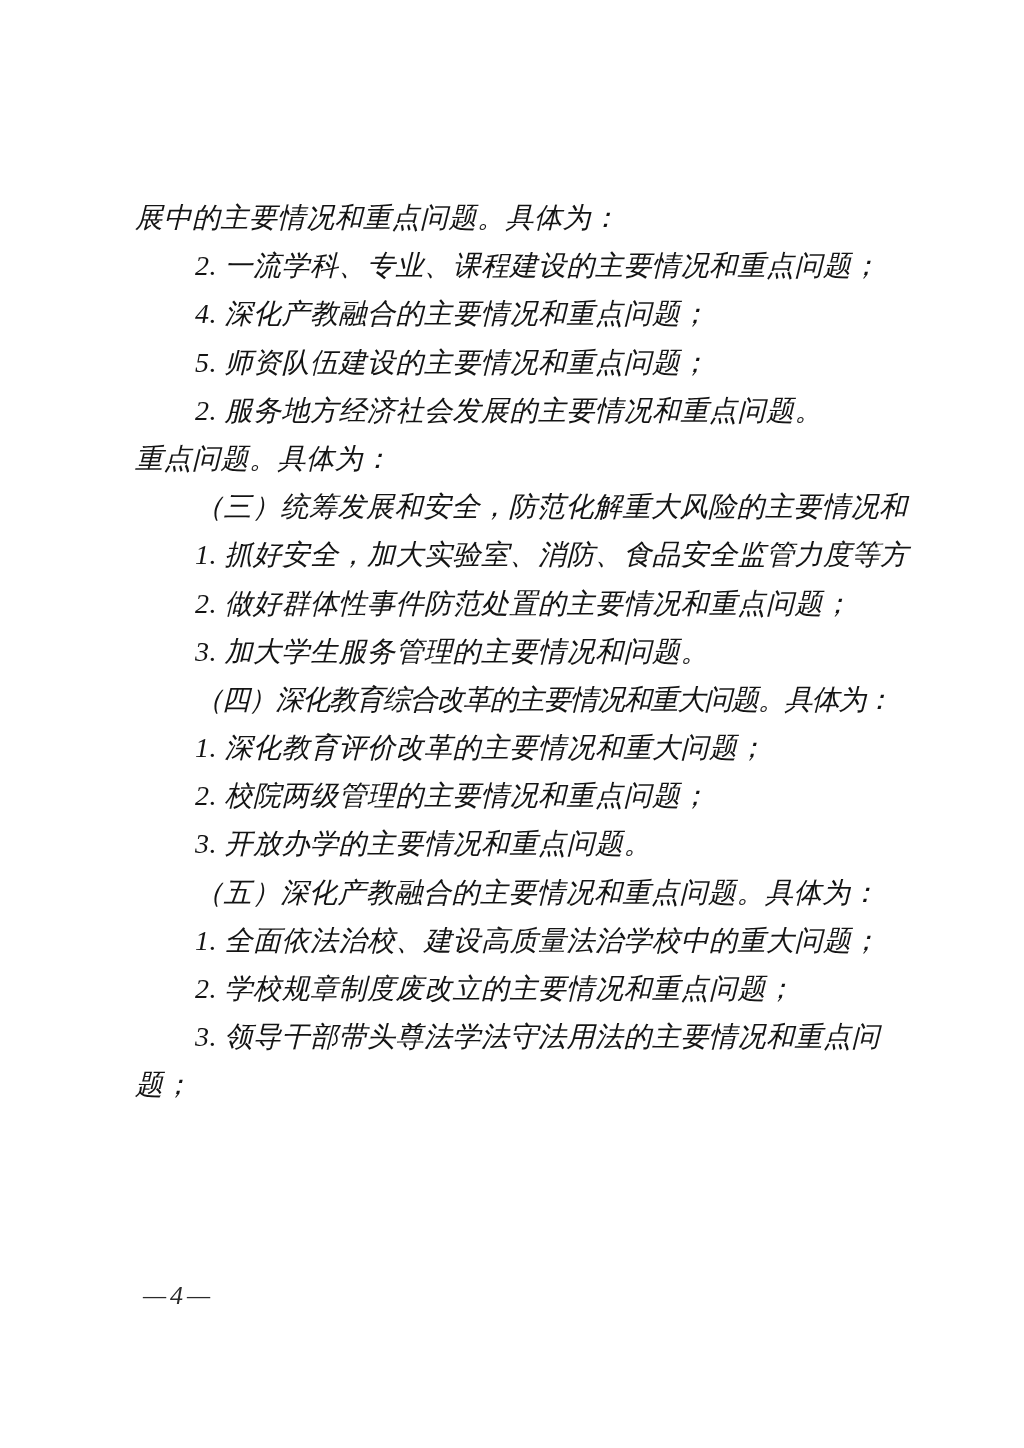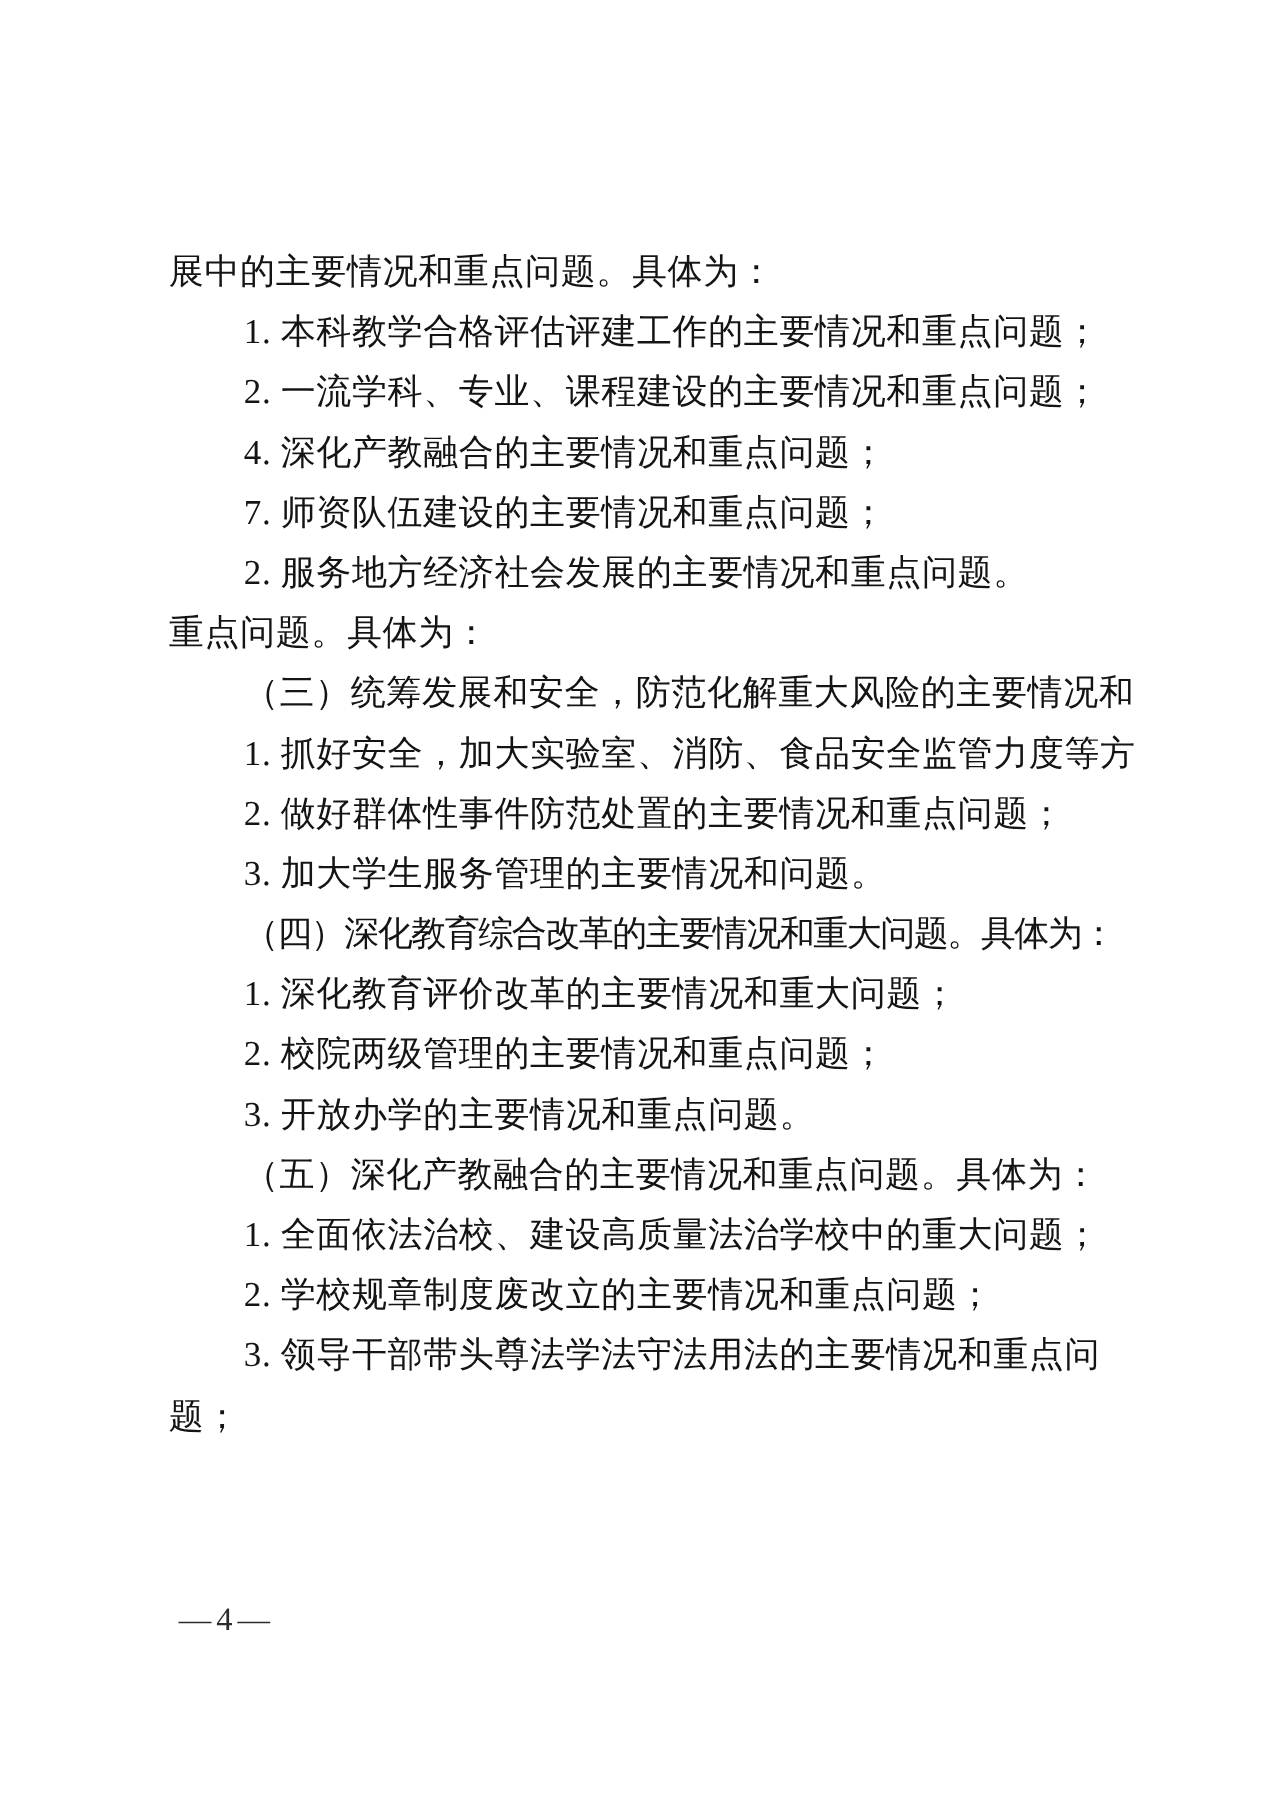--- a/index.html
+++ b/index.html
@@ -1,15 +1,15 @@
 <!DOCTYPE html>
 <html><head>
 <meta charset="utf-8">
 <style>
-  * { margin: 0; padding: 0; box-sizing: border-box; }
+  * { margin: 0; padding: 0; box-sizing: border-box; font-style: italic; }
   html, body { width: 1024px; height: 1448px; }
   body {
     position: relative;
     background: #ffffff;
     color: #141414;
     font-family: "Liberation Serif", "DejaVu Serif", serif;
     overflow: hidden;
   }
   .doc-body {
     position: absolute;
@@ -34,24 +34,23 @@
     letter-spacing: 4px;
     color: #2b2b2b;
     white-space: nowrap;
   }
 </style>
 </head>
 <body>
 
 <div class="doc-body">
   <div class="line">展中的主要情况和重点问题。具体为：</div>
-  <div class="line indent">1. 本科教学合格评估评建工作的主要情况和重点问题；</div>
   <div class="line indent">2. 一流学科、专业、课程建设的主要情况和重点问题；</div>
   <div class="line indent">4. 深化产教融合的主要情况和重点问题；</div>
-  <div class="line indent">7. 师资队伍建设的主要情况和重点问题；</div>
+  <div class="line indent">5. 师资队伍建设的主要情况和重点问题；</div>
   <div class="line indent">2. 服务地方经济社会发展的主要情况和重点问题。</div>
   <div class="line">重点问题。具体为：</div>
   <div class="line indent">（三）统筹发展和安全，防范化解重大风险的主要情况和</div>
   <div class="line indent">1. 抓好安全，加大实验室、消防、食品安全监管力度等方</div>
   <div class="line indent">2. 做好群体性事件防范处置的主要情况和重点问题；</div>
   <div class="line indent">3. 加大学生服务管理的主要情况和问题。</div>
   <div class="line indent tight">（四）深化教育综合改革的主要情况和重大问题。具体为：</div>
   <div class="line indent">1. 深化教育评价改革的主要情况和重大问题；</div>
   <div class="line indent">2. 校院两级管理的主要情况和重点问题；</div>
   <div class="line indent">3. 开放办学的主要情况和重点问题。</div>

